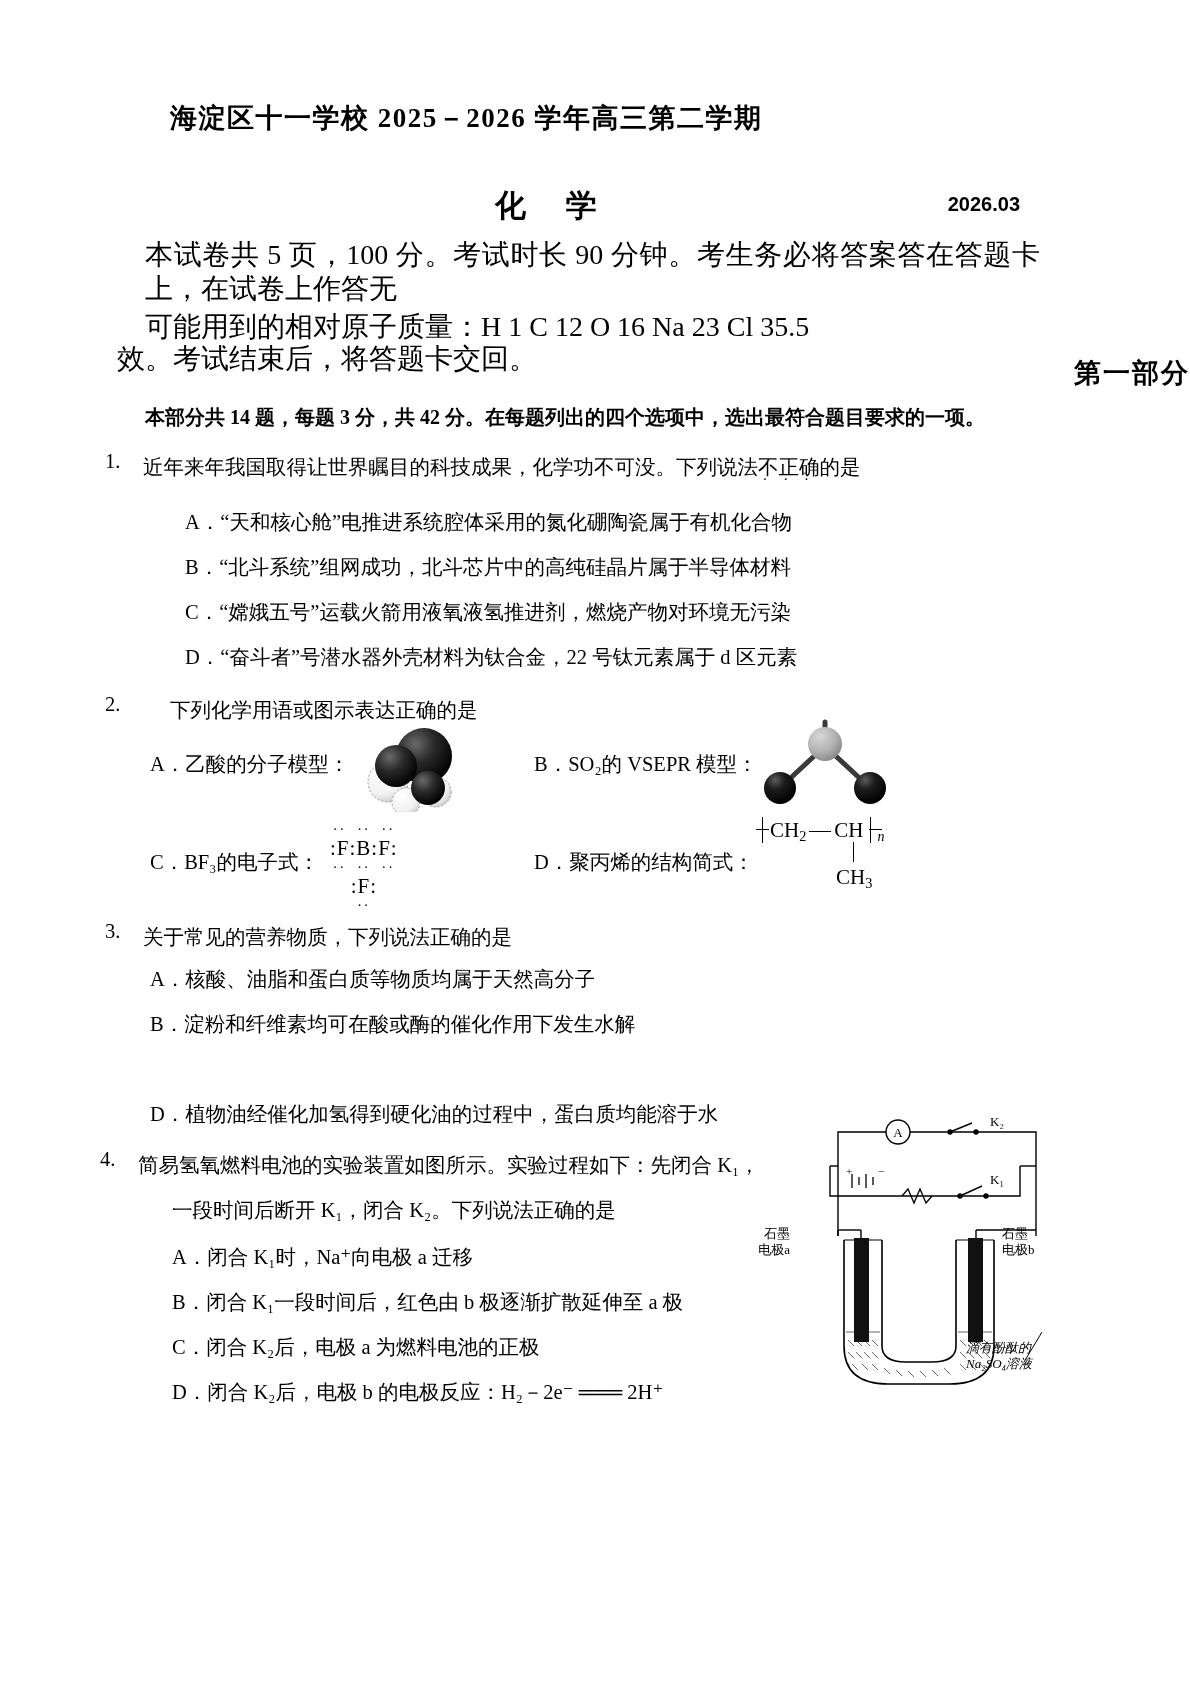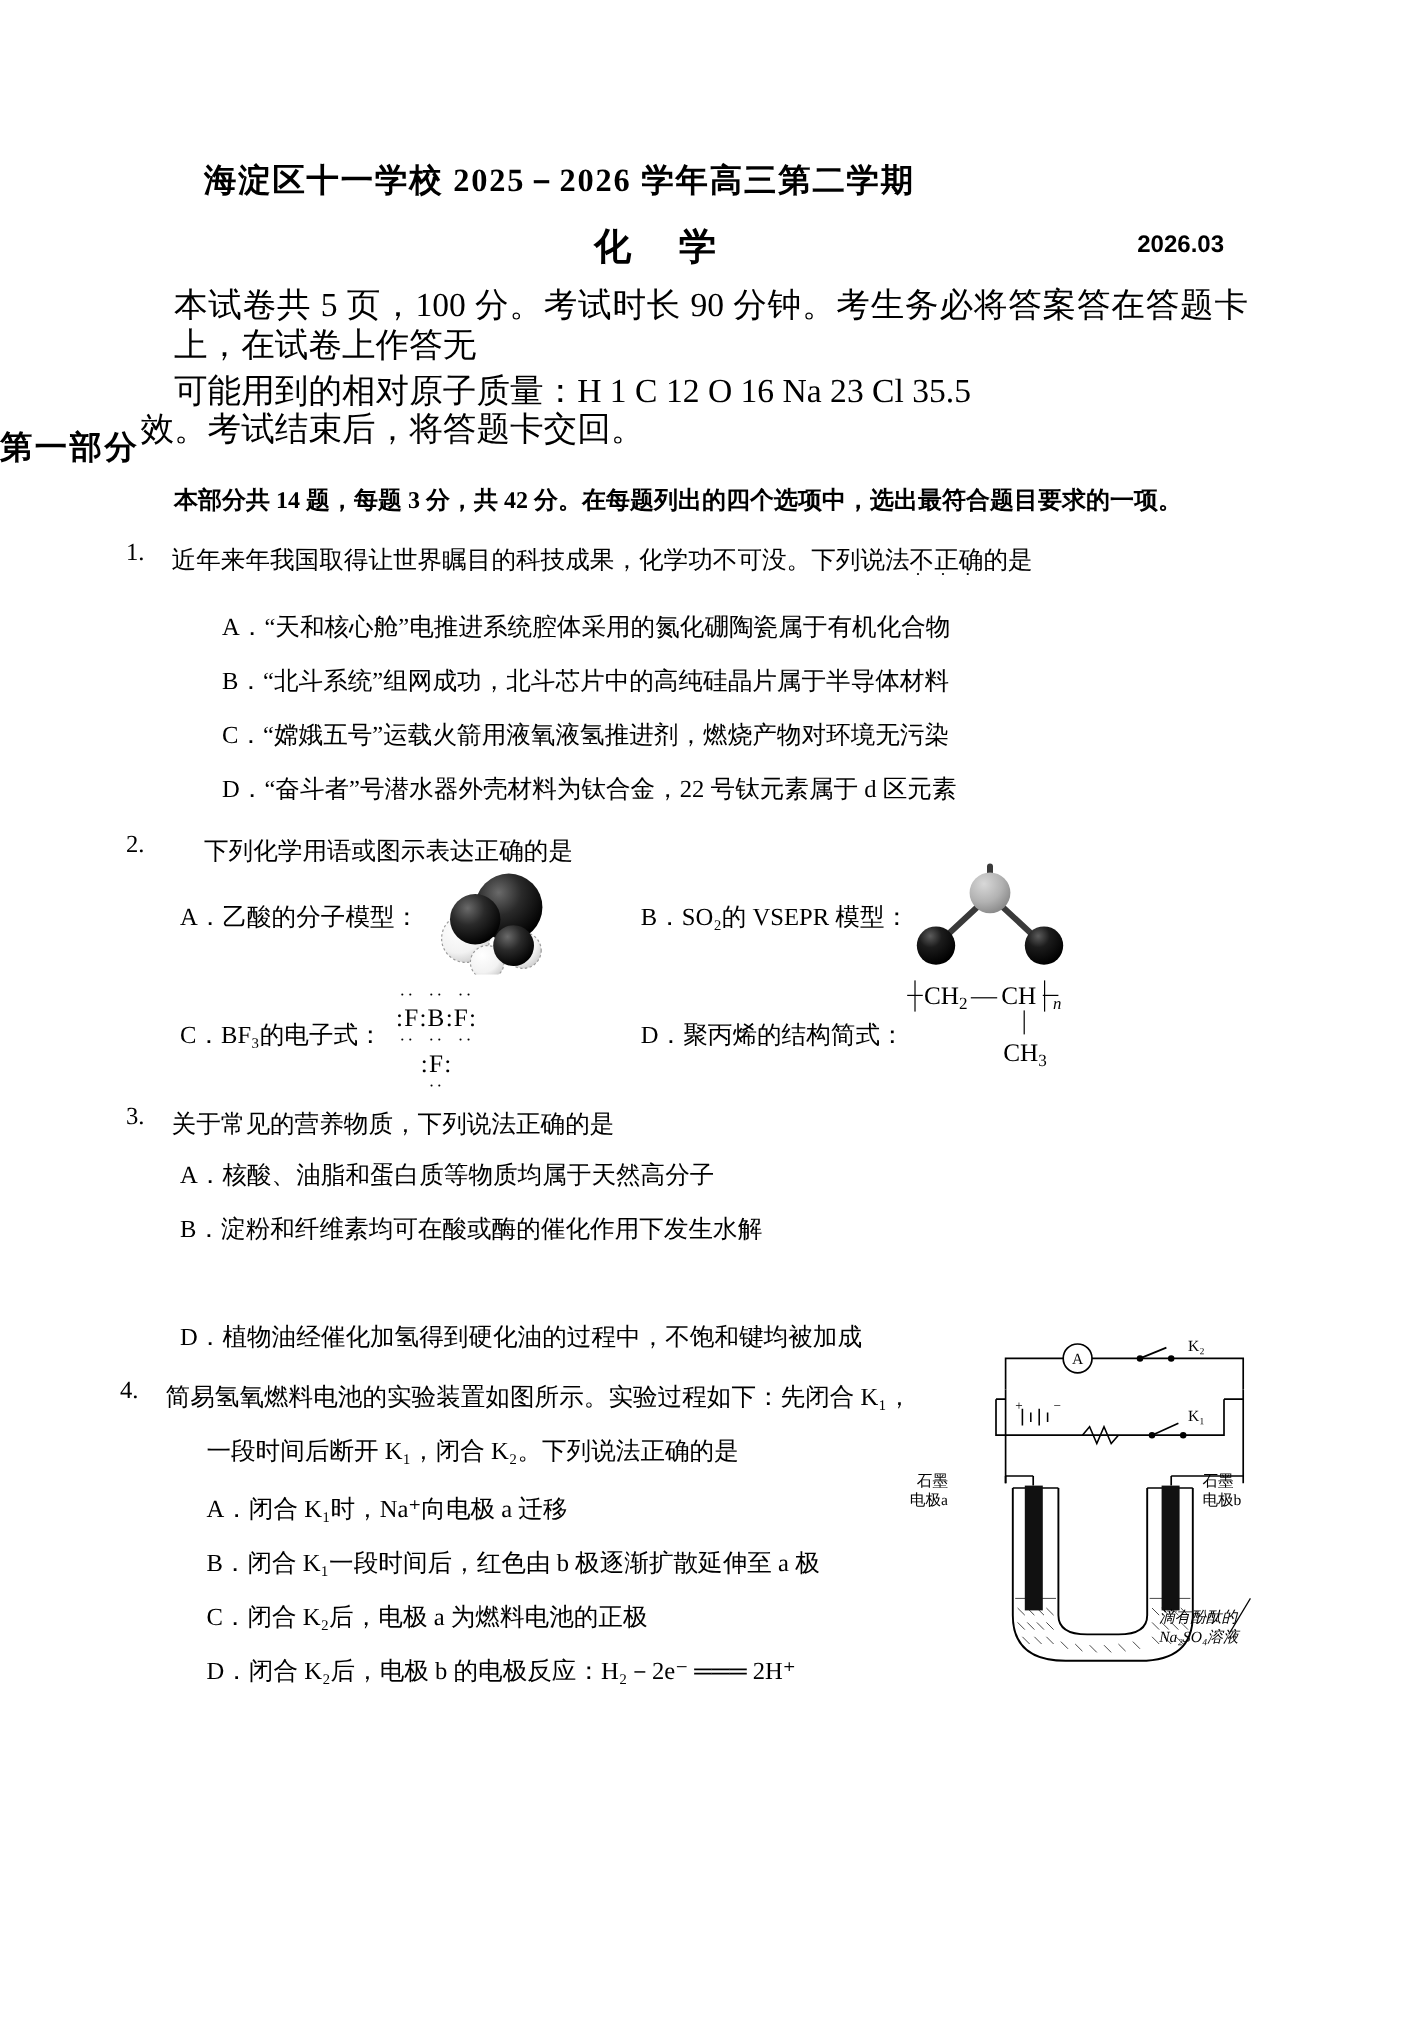--- a/index.html
+++ b/index.html
@@ -8,21 +8,21 @@
     background:#ffffff;
     font-family:"Liberation Serif","DejaVu Serif",serif;
     color:#000;
     position:relative;
     overflow:hidden;
   }
   .page{position:absolute;inset:0;}
 
   
   .school-title{
-    position:absolute;left:170px;top:132px;width:850px;
+    position:absolute;left:170px;top:100px;width:850px;
     font-family:"Liberation Serif",serif;
     font-weight:bold;font-size:27px;letter-spacing:1.5px;
     white-space:nowrap;
   }
   .subject-row{position:absolute;left:140px;top:185px;width:900px;height:40px;}
   .subject{
     position:absolute;left:355px;top:0;
     font-weight:bold;font-size:31px;letter-spacing:16px;
   }
   .exam-date{
@@ -34,21 +34,21 @@
     position:absolute;
     font-size:28px;line-height:34px;
     text-align:justify;
   }
   .instr1{left:145px;top:238px;width:895px;text-indent:0;}
   .instr1 .l2{display:block;margin-left:-28px;margin-top:36px;}
   .atomic{left:145px;top:310px;width:895px;}
 
   .part-title{
     position:absolute;left:0;top:355px;width:1190px;
-    text-align:left;
+    text-align:right;
     font-weight:bold;font-size:27px;letter-spacing:2px;
   }
   .part-desc{left:145px;top:400px;width:900px;font-weight:bold;font-size:20px;}
 
   
   .q{position:absolute;font-size:20.5px;line-height:34px;}
   .qnum{position:absolute;font-size:20.5px;}
   .opt{position:absolute;font-size:20.5px;white-space:nowrap;}
   .optlabel{display:inline-block;min-width:30px;}
 
@@ -216,21 +216,21 @@
   <div class="qnum" style="left:105px;top:920px;">3.</div>
   <div class="q" style="left:143px;top:920px;white-space:nowrap;">关于常见的营养物质，下列说法正确的是</div>
 
   <div class="opt" style="left:150px;top:965px;">
     <span class="optlabel">A．</span><span>核酸、油脂和蛋白质等物质均属于天然高分子</span>
   </div>
   <div class="opt" style="left:150px;top:1010px;">
     <span class="optlabel">B．</span><span>淀粉和纤维素均可在酸或酶的催化作用下发生水解</span>
   </div>
   <div class="opt" style="left:150px;top:1100px;">
-    <span class="optlabel">D．</span><span>植物油经催化加氢得到硬化油的过程中，不饱和键均被加成</span>
+    <span class="optlabel">D．</span><span>植物油经催化加氢得到硬化油的过程中，蛋白质均能溶于水</span>
   </div>
 
   <div class="qnum" style="left:100px;top:1148px;">4.</div>
   <div class="q" style="left:138px;top:1148px;white-space:nowrap;">简易氢氧燃料电池的实验装置如图所示。实验过程如下：先闭合 K₁，</div>
   <div class="q" style="left:172px;top:1193px;white-space:nowrap;">一段时间后断开 K₁，闭合 K₂。下列说法正确的是</div>
 
   <div class="opt" style="left:172px;top:1243px;">
     <span class="optlabel">A．</span><span>闭合 K₁时，Na⁺向电极 a 迁移</span>
   </div>
   <div class="opt" style="left:172px;top:1288px;">

